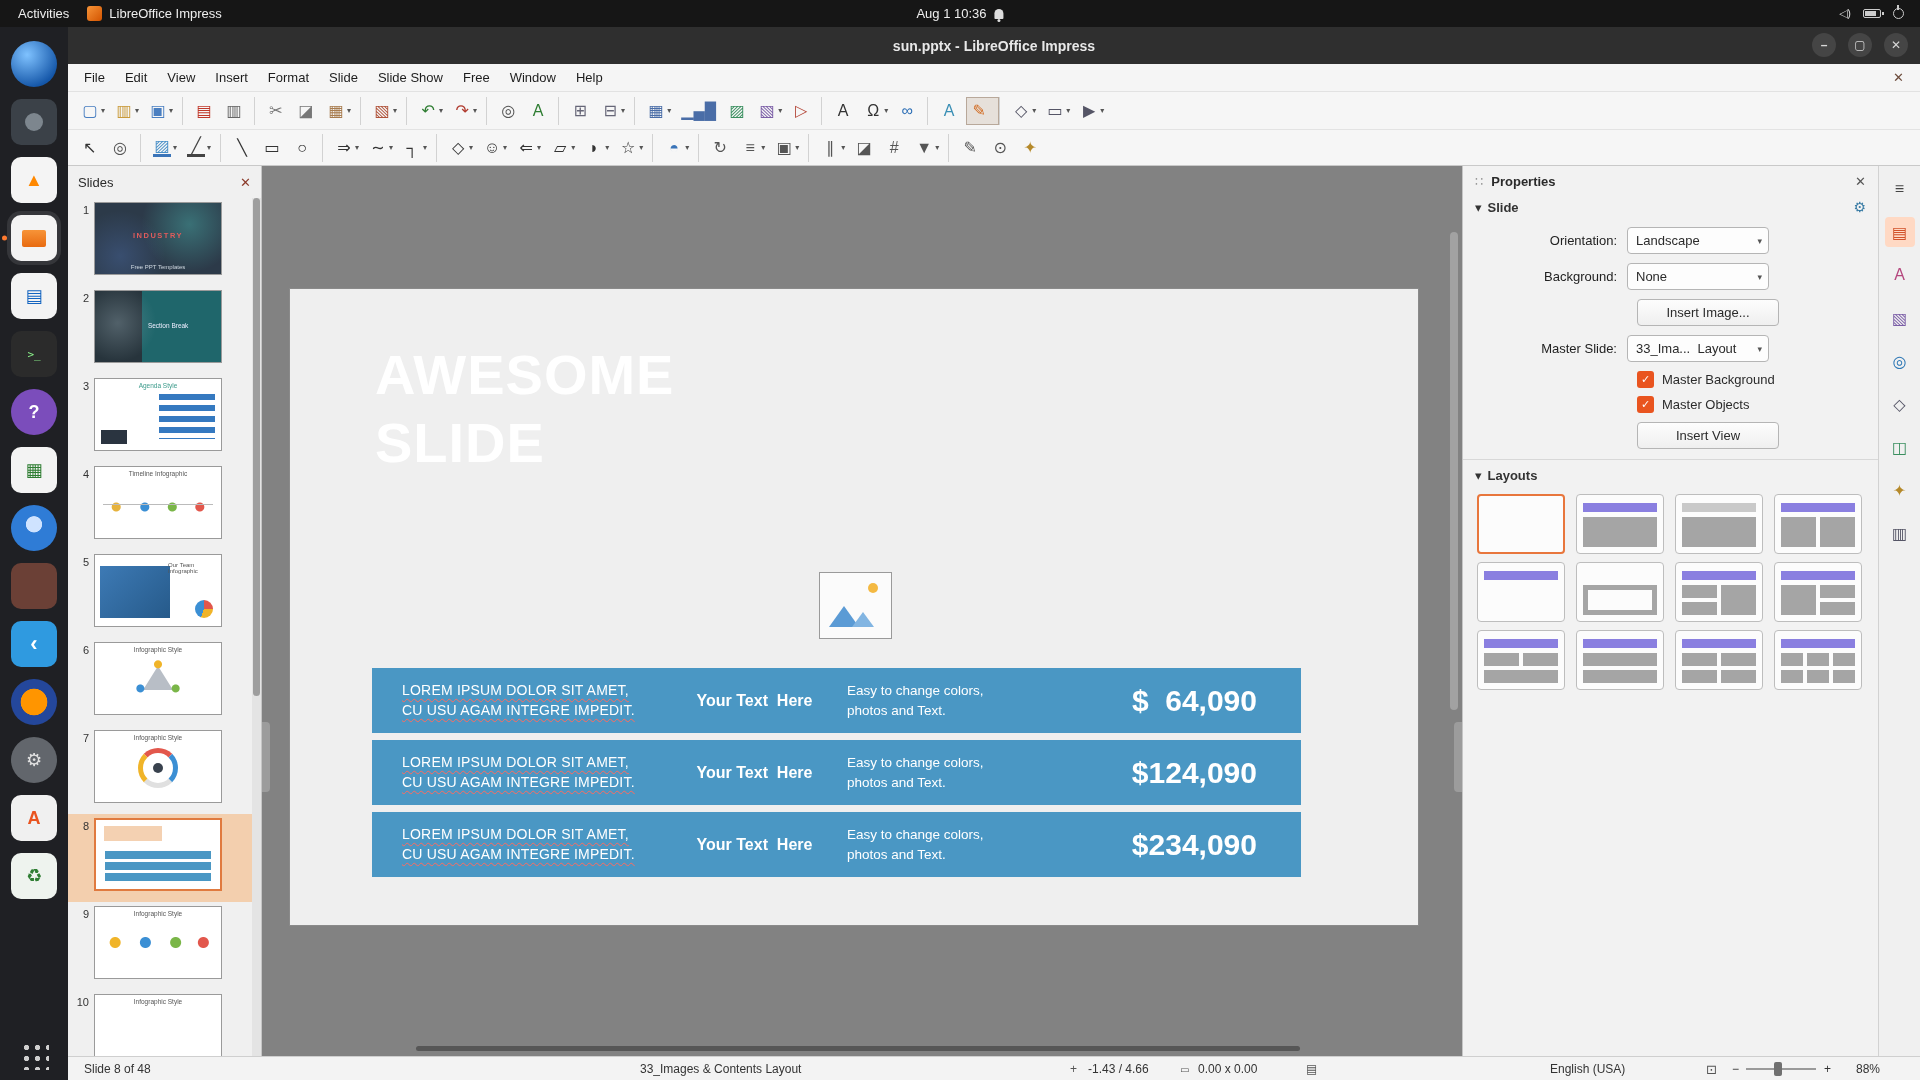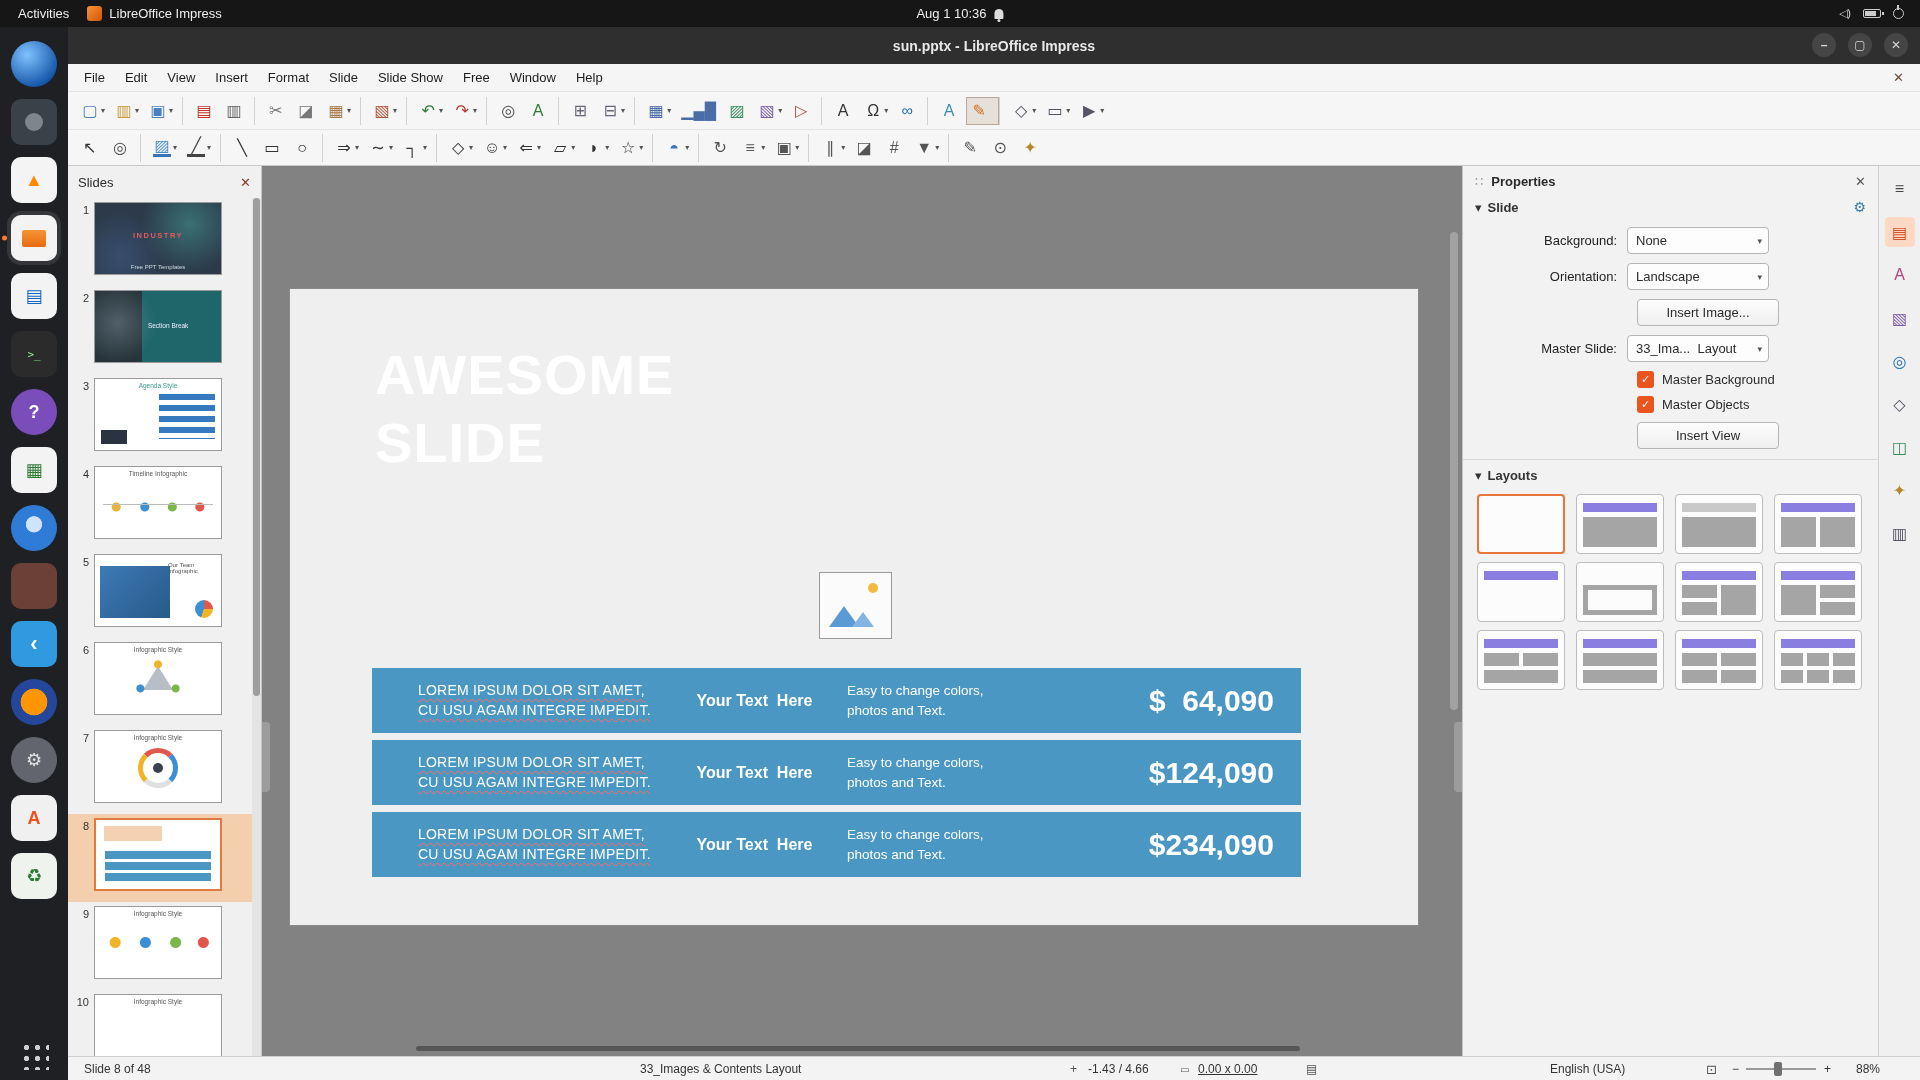--- a/index.html
+++ b/index.html
@@ -140,25 +140,25 @@
     line-height:1.22;letter-spacing:1px;}
   .pic-box{position:absolute;left:529px;top:283px;width:73px;height:67px;background:#fbfbfb;border:1px solid #9a9a9a;}
   .mountain1{position:absolute;bottom:11px;left:9px;width:0;height:0;border-left:15px solid transparent;
     border-right:15px solid transparent;border-bottom:21px solid #5b9bd5;}
   .mountain2{position:absolute;bottom:11px;left:32px;width:0;height:0;border-left:11px solid transparent;
     border-right:11px solid transparent;border-bottom:15px solid #82b5e2;}
   .sun{position:absolute;top:10px;right:13px;width:10px;height:10px;border-radius:50%;background:#f4b942;}
   .pic-text{position:absolute;left:0;right:0;top:304px;text-align:center;font-size:23px;color:#3a3a3a;z-index:3;}
   .bar{position:absolute;left:82px;width:929px;height:65px;background:#4a97c4;display:flex;align-items:center;color:#fff;}
   .bar1{top:379px;} .bar2{top:451px;} .bar3{top:523px;}
-  .lorem{width:290px;padding-left:46px;font-size:14px;line-height:1.4;letter-spacing:.2px;}
+  .lorem{width:290px;padding-left:30px;font-size:14px;line-height:1.4;letter-spacing:.2px;}
   .lorem span{display:block;text-decoration:underline wavy #ff6b5e;text-decoration-thickness:1px;text-underline-offset:3px;}
   .ytext{width:185px;font-weight:700;font-size:16px;text-align:center;white-space:pre;}
   .easy{width:252px;font-size:13.5px;line-height:1.45;}
-  .amount{flex:1;text-align:right;padding-right:27px;font-size:30px;font-weight:700;white-space:pre;}
+  .amount{flex:1;text-align:right;padding-right:44px;font-size:30px;font-weight:700;white-space:pre;}
   .vscroll{position:absolute;right:2px;top:2px;width:12px;height:872px;}
   .vthumb{position:absolute;left:2px;width:8px;top:64px;height:478px;background:#a2a2a2;border-radius:5px;}
   .hscroll{position:absolute;left:154px;bottom:3px;width:884px;height:9px;}
   .hthumb{position:absolute;left:0;top:2px;width:100%;height:5px;background:#565656;border-radius:3px;}
   .handle-left{position:absolute;left:0;top:556px;width:8px;height:70px;background:#9c9c9c;border-radius:0 4px 4px 0;}
   .handle-right{position:absolute;right:0;top:556px;width:8px;height:70px;background:#9c9c9c;border-radius:4px 0 0 4px;}
 
   
   .props{position:absolute;left:1462px;top:166px;width:416px;height:890px;background:#f2f2f2;
     border-left:1px solid #c5c5c5;font-size:13px;color:#2b2b2b;}
@@ -217,21 +217,21 @@
     border-left:1px solid #d2d2d2;display:flex;flex-direction:column;align-items:center;padding-top:8px;gap:13px;}
   .tab-icon{width:30px;height:30px;display:flex;align-items:center;justify-content:center;font-size:16px;border-radius:4px;}
   .tab-icon.active{background:#ffd9c4;}
 
   
   .statusbar{position:absolute;left:68px;top:1056px;width:1852px;height:24px;background:#f3f3f3;
     border-top:1px solid #cfcfcf;font-size:12px;color:#333;}
   .statusbar>span{position:absolute;top:50%;transform:translateY(-50%);white-space:nowrap;}
   .sb-slideinfo{left:16px;} .sb-layout{left:572px;}
   .sb-posicon{left:1002px;color:#555;} .sb-pos{left:1020px;}
-  .sb-sizeicon{left:1112px;color:#555;font-size:10px;} .sb-size{left:1130px;text-decoration:underline;}
+  .sb-sizeicon{left:1112px;color:#555;font-size:10px;} .sb-size{left:1130px;}
   .sb-saveicon{left:1238px;color:#555;}
   .sb-lang{left:1482px;}
   .sb-fit{left:1638px;color:#555;font-size:13px;}
   .sb-minus{left:1664px;} .sb-plus{left:1756px;}
   .zslider{position:absolute;left:1678px;top:11px;width:70px;height:2px;background:#9a9a9a;}
   .zthumb{position:absolute;left:28px;top:-6px;width:8px;height:14px;background:#707070;border-radius:2px;}
   .sb-zoom{left:1788px;}
 </style>
 </head>
 <body>
@@ -797,26 +797,26 @@
       <span class="grip">∷</span>
       <span class="props-title">Properties</span>
       <span class="props-close">✕</span>
     </div>
     <div class="section-header">
       <span>▾</span>
       <span>Slide</span>
       <span class="section-gear">⚙</span>
     </div>
     <div class="prow">
+      <span class="plabel">Orientation:</span>
+      <span class="pselect">Landscape</span>
+    </div>
+    <div class="prow">
       <span class="plabel">Background:</span>
       <span class="pselect">None</span>
-    </div>
-    <div class="prow">
-      <span class="plabel">Orientation:</span>
-      <span class="pselect">Landscape</span>
     </div>
     <span class="pbtn">Insert Image...</span>
     <div class="prow">
       <span class="plabel">Master Slide:</span>
       <span class="pselect">33_Ima...  Layout</span>
     </div>
     <div class="cbrow">
       <span class="cb">✓</span>
       <span>Master Background</span>
     </div>

